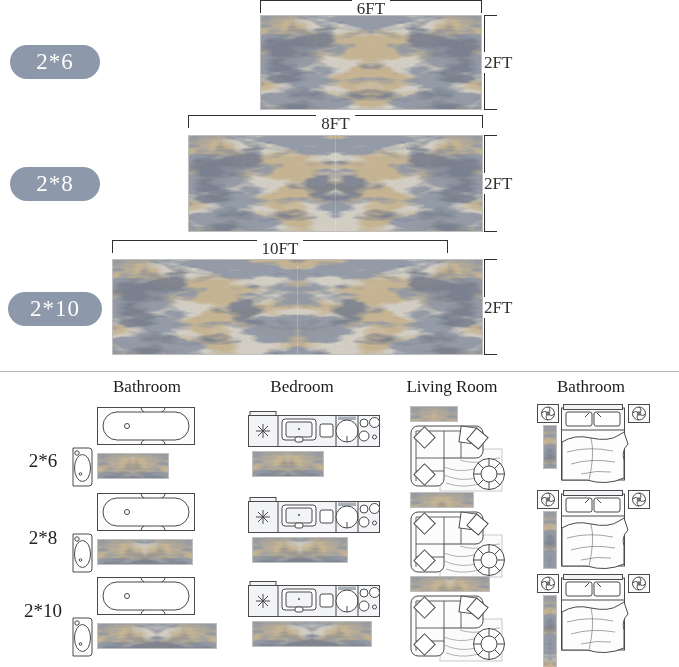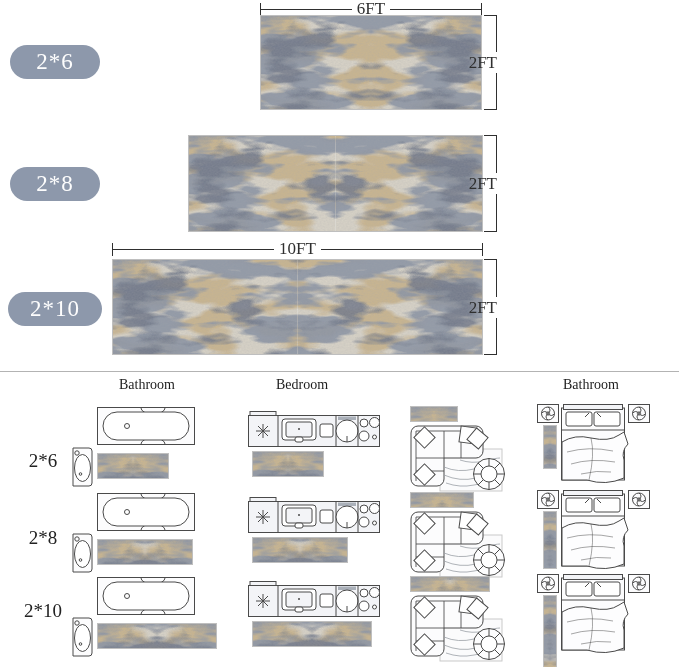--- a/index.html
+++ b/index.html
@@ -2,33 +2,33 @@
 <html style="--badge-bg: #8d98ab; --badge-text: #fdfdfd; --dim: #2f2f2f; --divider: #b3b3b3;"><head>
 <meta charset="utf-8">
 <style>
   *{box-sizing:border-box;margin:0;padding:0}
   html,body{background:#fff}
   #stage{position:relative;width:679px;height:667px;background:#fff;
          font-family:"Liberation Serif",serif;overflow:hidden}
   .badge{position:absolute;height:34px;border-radius:17px;
          background:var(--badge-bg,#8d98ab);color:var(--badge-text,#fdfdfd);
          font-size:23px;text-align:center;line-height:33px;letter-spacing:1px}
-  .dimh{position:absolute;height:18px;display:flex;align-items:center;
+  .dimh{position:absolute;height:18px;display:flex;
         color:var(--dim,#2f2f2f);font-size:17px}
   .dimh .tick{width:1px;height:13px;background:var(--dim,#2f2f2f)}
   .dimh .line{flex:1;height:1px;background:var(--dim,#2f2f2f)}
   .dimh .lbl{padding:0 5px;line-height:18px;white-space:nowrap}
-  .dimv{position:absolute;width:13px;display:flex;flex-direction:column;align-items:flex-end;
+  .dimv{position:absolute;width:13px;display:flex;flex-direction:column;align-items:flex-start;
         color:var(--dim,#2f2f2f);font-size:17px}
   .dimv .tick{height:1px;width:13px;background:var(--dim,#2f2f2f)}
   .dimv .line{width:1px;flex:1;background:var(--dim,#2f2f2f)}
   .dimv .lbl{padding:2px 0;white-space:nowrap;line-height:1}
   .divider{position:absolute;left:0;width:679px;height:1px;background:var(--divider,#b3b3b3)}
   .col-head{position:absolute;top:377px;transform:translateX(-50%);
-            font-size:14px;color:#1c1c1c;white-space:nowrap}
+            font-size:17px;color:#1c1c1c;white-space:nowrap}
   .row-label{position:absolute;left:13px;width:60px;text-align:center;font-size:19px;color:#222}
   .icon{position:absolute;line-height:0}
   .icon svg,.rug-slot svg{display:block;overflow:visible}
   .rug-slot{position:absolute;line-height:0}
   #shared-defs{position:absolute;width:0;height:0}
 </style>
 </head>
 <body>
 
 <div id="stage">
@@ -82,20 +82,27 @@
     </div>
   <div class="dimv" style="left:484px;top:15px;height:95px">
     <span class="tick"></span>
     <span class="line"></span>
     <span class="lbl">2FT</span>
     <span class="line"></span>
     <span class="tick"></span>
   </div>
   <div class="badge" style="left:10px;top:45px;width:90px">2*6</div>
 
+  <div class="dimh" style="left:188px;top:115px;width:295px">
+    <span class="tick"></span>
+    <span class="line"></span>
+    <span class="lbl">8FT</span>
+    <span class="line"></span>
+    <span class="tick"></span>
+  </div>
   <div class="rug-slot" style="left:188px;top:135px">
       <svg width="295" height="97" viewBox="0 0 295 97">
     <defs>
           <g id="rh1">
       <rect width="147.5" height="97" fill="#d8d3c7"></rect>
       <rect width="147.5" height="97" fill="#c8b28a" filter="url(#f-tan)" opacity=".9"></rect>
       <rect width="147.5" height="97" fill="#8b94a4" filter="url(#f-blue)" opacity=".9"></rect>
       <rect width="147.5" height="97" fill="#6f7788" filter="url(#f-dark)" opacity=".85"></rect>
     </g>
         </defs>
@@ -107,21 +114,21 @@
     </div>
   <div class="dimv" style="left:484px;top:135px;height:97px">
     <span class="tick"></span>
     <span class="line"></span>
     <span class="lbl">2FT</span>
     <span class="line"></span>
     <span class="tick"></span>
   </div>
   <div class="badge" style="left:10px;top:167px;width:90px">2*8</div>
 
-  <div class="dimh" style="left:112px;top:240px;width:371px">
+  <div class="dimh" style="left:112px;top:240px;width:336px">
     <span class="tick"></span>
     <span class="line"></span>
     <span class="lbl">10FT</span>
     <span class="line"></span>
     <span class="tick"></span>
   </div>
   <div class="rug-slot" style="left:112px;top:259px">
       <svg width="371" height="96" viewBox="0 0 371 96">
     <defs>
           <g id="rh2">
@@ -143,20 +150,21 @@
     <span class="lbl">2FT</span>
     <span class="line"></span>
     <span class="tick"></span>
   </div>
   <div class="badge" style="left:8px;top:292px;width:94px">2*10</div>
 
   <div class="divider" style="top:371px"></div>
 
   <div class="col-head" style="left:147px">Bathroom</div>
   <div class="col-head" style="left:302px">Bedroom</div>
+  <div class="col-head" style="left:452px">Living Room</div>
   <div class="col-head" style="left:591px">Bathroom</div>
 
 <div class="row-label" style="top:450px">2*6</div>
     <div class="icon" style="left:97px;top:407px">
       <svg width="98" height="38" viewBox="0 0 98 38">
   <rect x=".5" y=".5" width="97" height="37" fill="#fcfcfd" stroke="#4a4a4a"></rect>
   <path d="M44 1 a12 6 0 0 0 24 0 M44 37 a12 6 0 0 1 24 0" fill="none" stroke="#4a4a4a"></path>
   <rect x="6" y="5" width="86" height="28" rx="14" fill="#fff" stroke="#4a4a4a"></rect>
   <circle cx="30" cy="19" r="2.5" fill="none" stroke="#4a4a4a"></circle>
       </svg>

